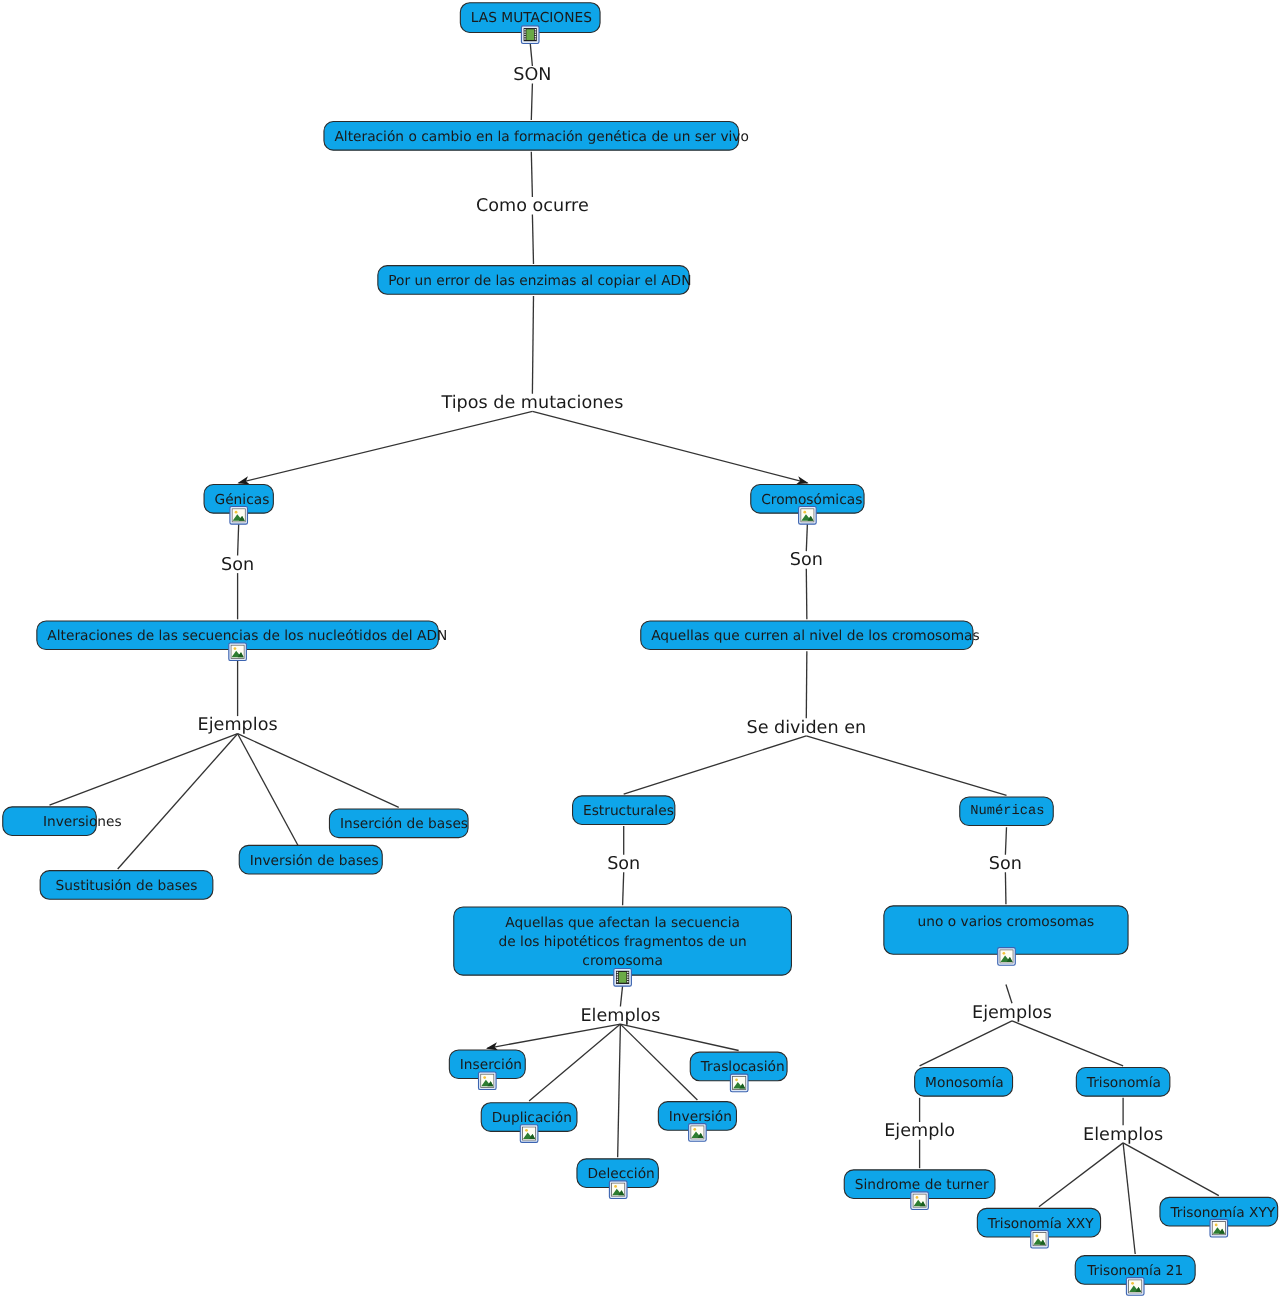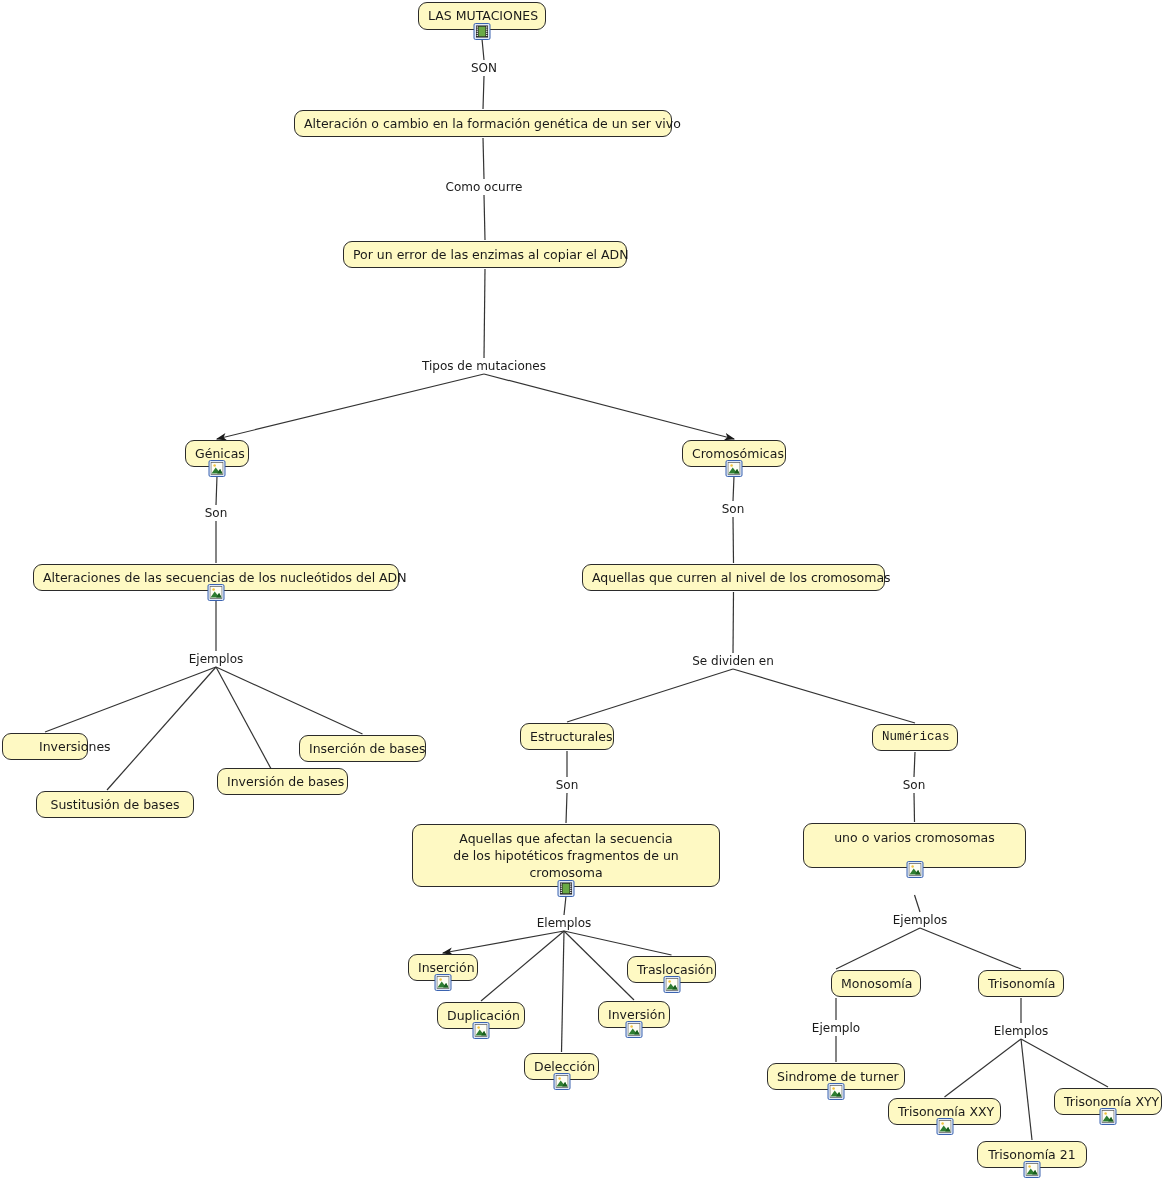--- a/index.html
+++ b/index.html
@@ -23,21 +23,21 @@
     left: 0;
     top: 0;
     width: 1164px;
     height: 1182px;
     pointer-events: none;
   }
   
   .node {
     position: absolute;
     box-sizing: border-box;
-    background: #fef9c3;
+    background: #0ea5e9;
     border: 1px solid #2b2b2b;
     border-radius: 9px;
     color: #1a1a1a;
     font-size: 12.5px;
     line-height: 15px;
     text-align: center;
     padding: 5px 9px 5px 9px;
     white-space: nowrap;
     box-shadow: 0 0 0 0 rgba(0,0,0,0);
     z-index: 3;
@@ -60,21 +60,21 @@
     background: #dfe9f7;
     box-sizing: border-box;
     padding: 1px;
     z-index: 5;
   }
   .node-icon svg { display: block; width: 13px; height: 13px; }
   
   .link-label {
     position: absolute;
     transform: translate(-50%, -50%);
-    font-size: 12px;
+    font-size: 16px;
     line-height: 14px;
     color: #1a1a1a;
     background: #ffffff;
     padding: 0 3px;
     white-space: nowrap;
     z-index: 4;
     text-align: right;
   }
 </style>
 </head>

